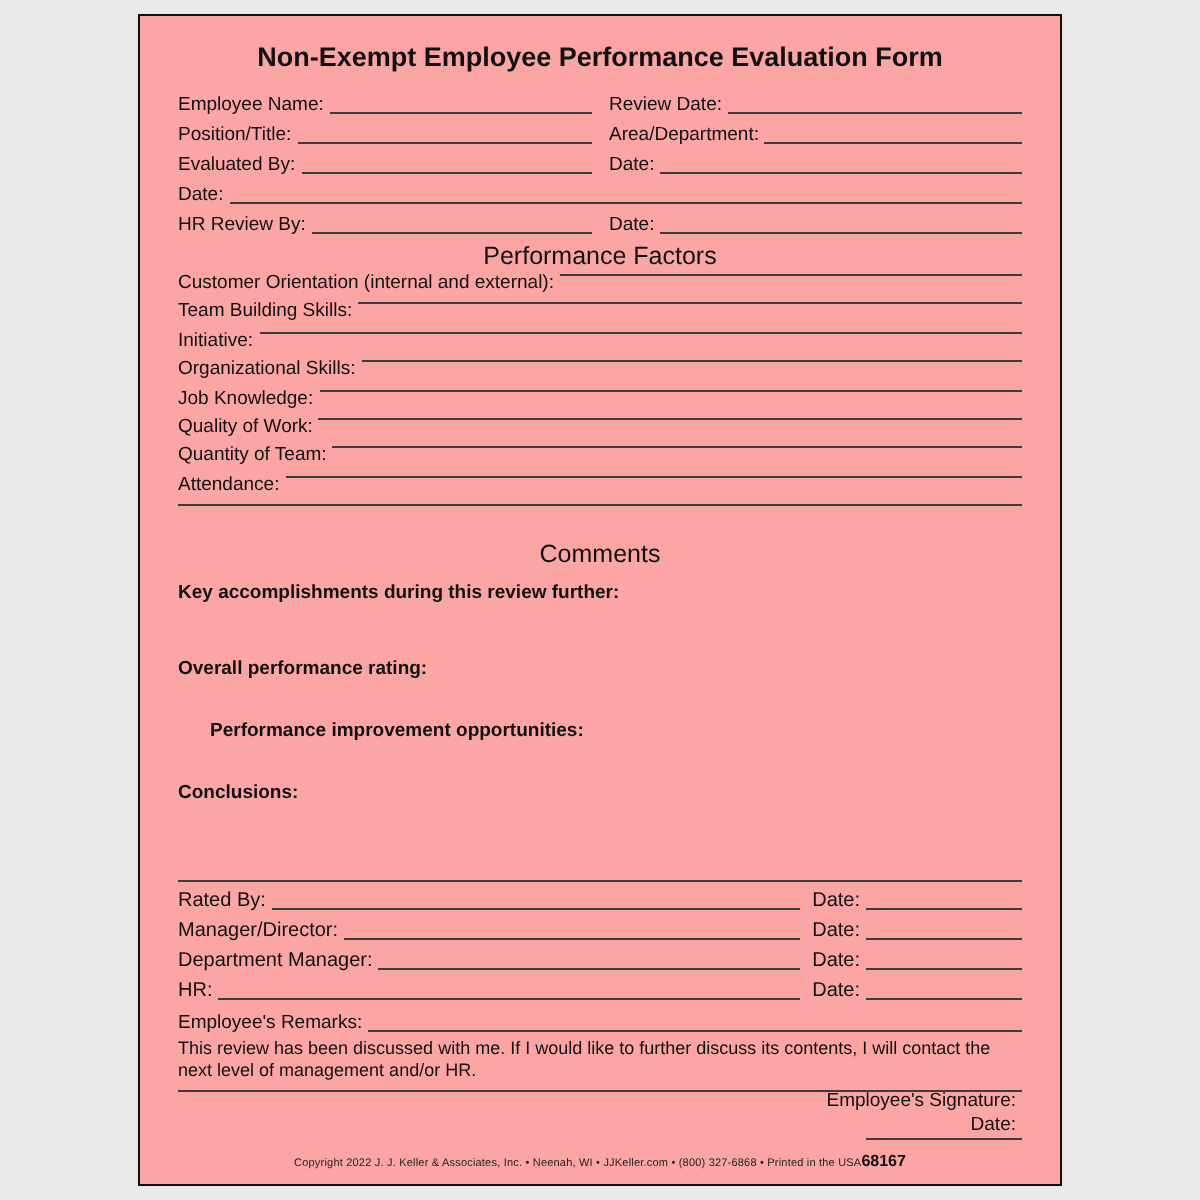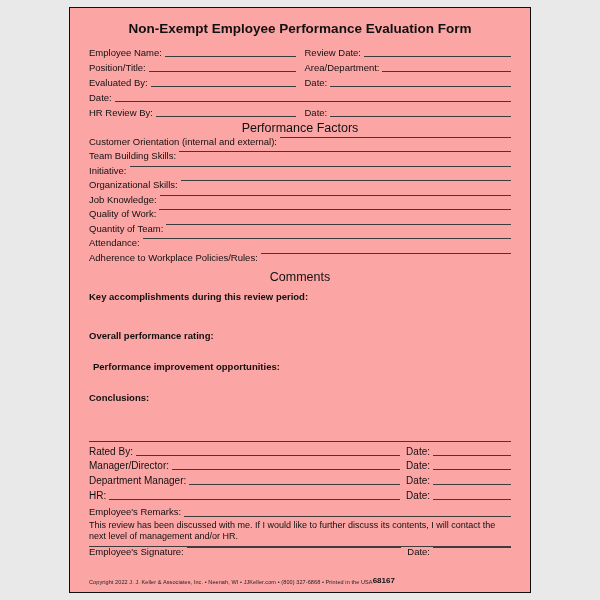--- a/index.html
+++ b/index.html
@@ -29,33 +29,33 @@
     margin: 3px 0 2px 0;
   }
   .frow { display: flex; gap: 9px; }
   .field { display: flex; flex: 1; align-items: flex-end; font-size: 9.5px; height: 15px; }
   .lbl { white-space: nowrap; padding-right: 3px; line-height: 1.1; }
   .line { flex: 1; border-bottom: 1px solid #3c3c3c; margin-bottom: 1px; }
   .factor { display: flex; align-items: flex-start; font-size: 9.5px; height: 15px; }
   .prompt { font-size: 9.5px; font-weight: bold; line-height: 1.15; }
   .prompt.p0 { margin: 6px 0 28px 0; }
   .prompt.p1 { margin: 0 0 20px 0; }
-  .prompt.p2 { margin: 0 0 20px 4px; }
+  .prompt.p2 { margin: 0 0 20px 16px; }
   .prompt.p3 { margin: 0; }
   .sep { border-bottom: 1px solid #3c3c3c; margin-top: 37px; }
   .srow { display: flex; align-items: flex-end; font-size: 10px; height: 15.5px; }
   .date-lbl { white-space: nowrap; padding: 0 3px 0 6px; line-height: 1.1; }
   .date-line { width: 78px; border-bottom: 1px solid #3c3c3c; margin-bottom: 1px; }
   .remarks-row { display: flex; align-items: flex-end; font-size: 9.5px; height: 15px; margin-top: 2px; }
   .statement { font-size: 9px; line-height: 1.22; margin: 2px 0 1px 0; }
   .sep2 { border-bottom: 1px solid #3c3c3c; margin-top: 3px; }
-  .sig-row { display: flex; align-items: flex-start; font-size: 9.5px; height: 16px; }
+  .sig-row { display: flex; align-items: flex-end; font-size: 9.5px; height: 16px; flex-direction: column; }
   .footer {
     margin-top: auto;
-    display: flex; justify-content: flex-start; align-items: flex-end;
+    display: flex; justify-content: center; align-items: flex-end;
     padding-top: 14px;
   }
   .copyright { font-size: 5.5px; color: #222; letter-spacing: 0.1px; }
   .form-number { font-size: 8px; font-weight: bold; }
 </style>
 </head>
 <body>
 
 <div class="page">
 
@@ -136,27 +136,26 @@
   </div>
   <div class="factor">
     <span class="lbl">Quantity of Team:</span>
     <span class="line"></span>
   </div>
   <div class="factor">
     <span class="lbl">Attendance:</span>
     <span class="line"></span>
   </div>
   <div class="factor">
-    <span class="lbl">Adherence to Workplace Policies/Rules:</span>
     <span class="line"></span>
   </div>
 
   <div class="section-heading">Comments</div>
 
-  <div class="prompt p0">Key accomplishments during this review period:</div>
+  <div class="prompt p0">Key accomplishments during this review further:</div>
   <div class="prompt p1">Overall performance rating:</div>
   <div class="prompt p2">Performance improvement opportunities:</div>
   <div class="prompt p3">Conclusions:</div>
 
   <div class="sep"></div>
 
   <div class="srow">
     <span class="lbl">Rated By:</span>
     <span class="line"></span>
     <span class="date-lbl">Date:</span>

